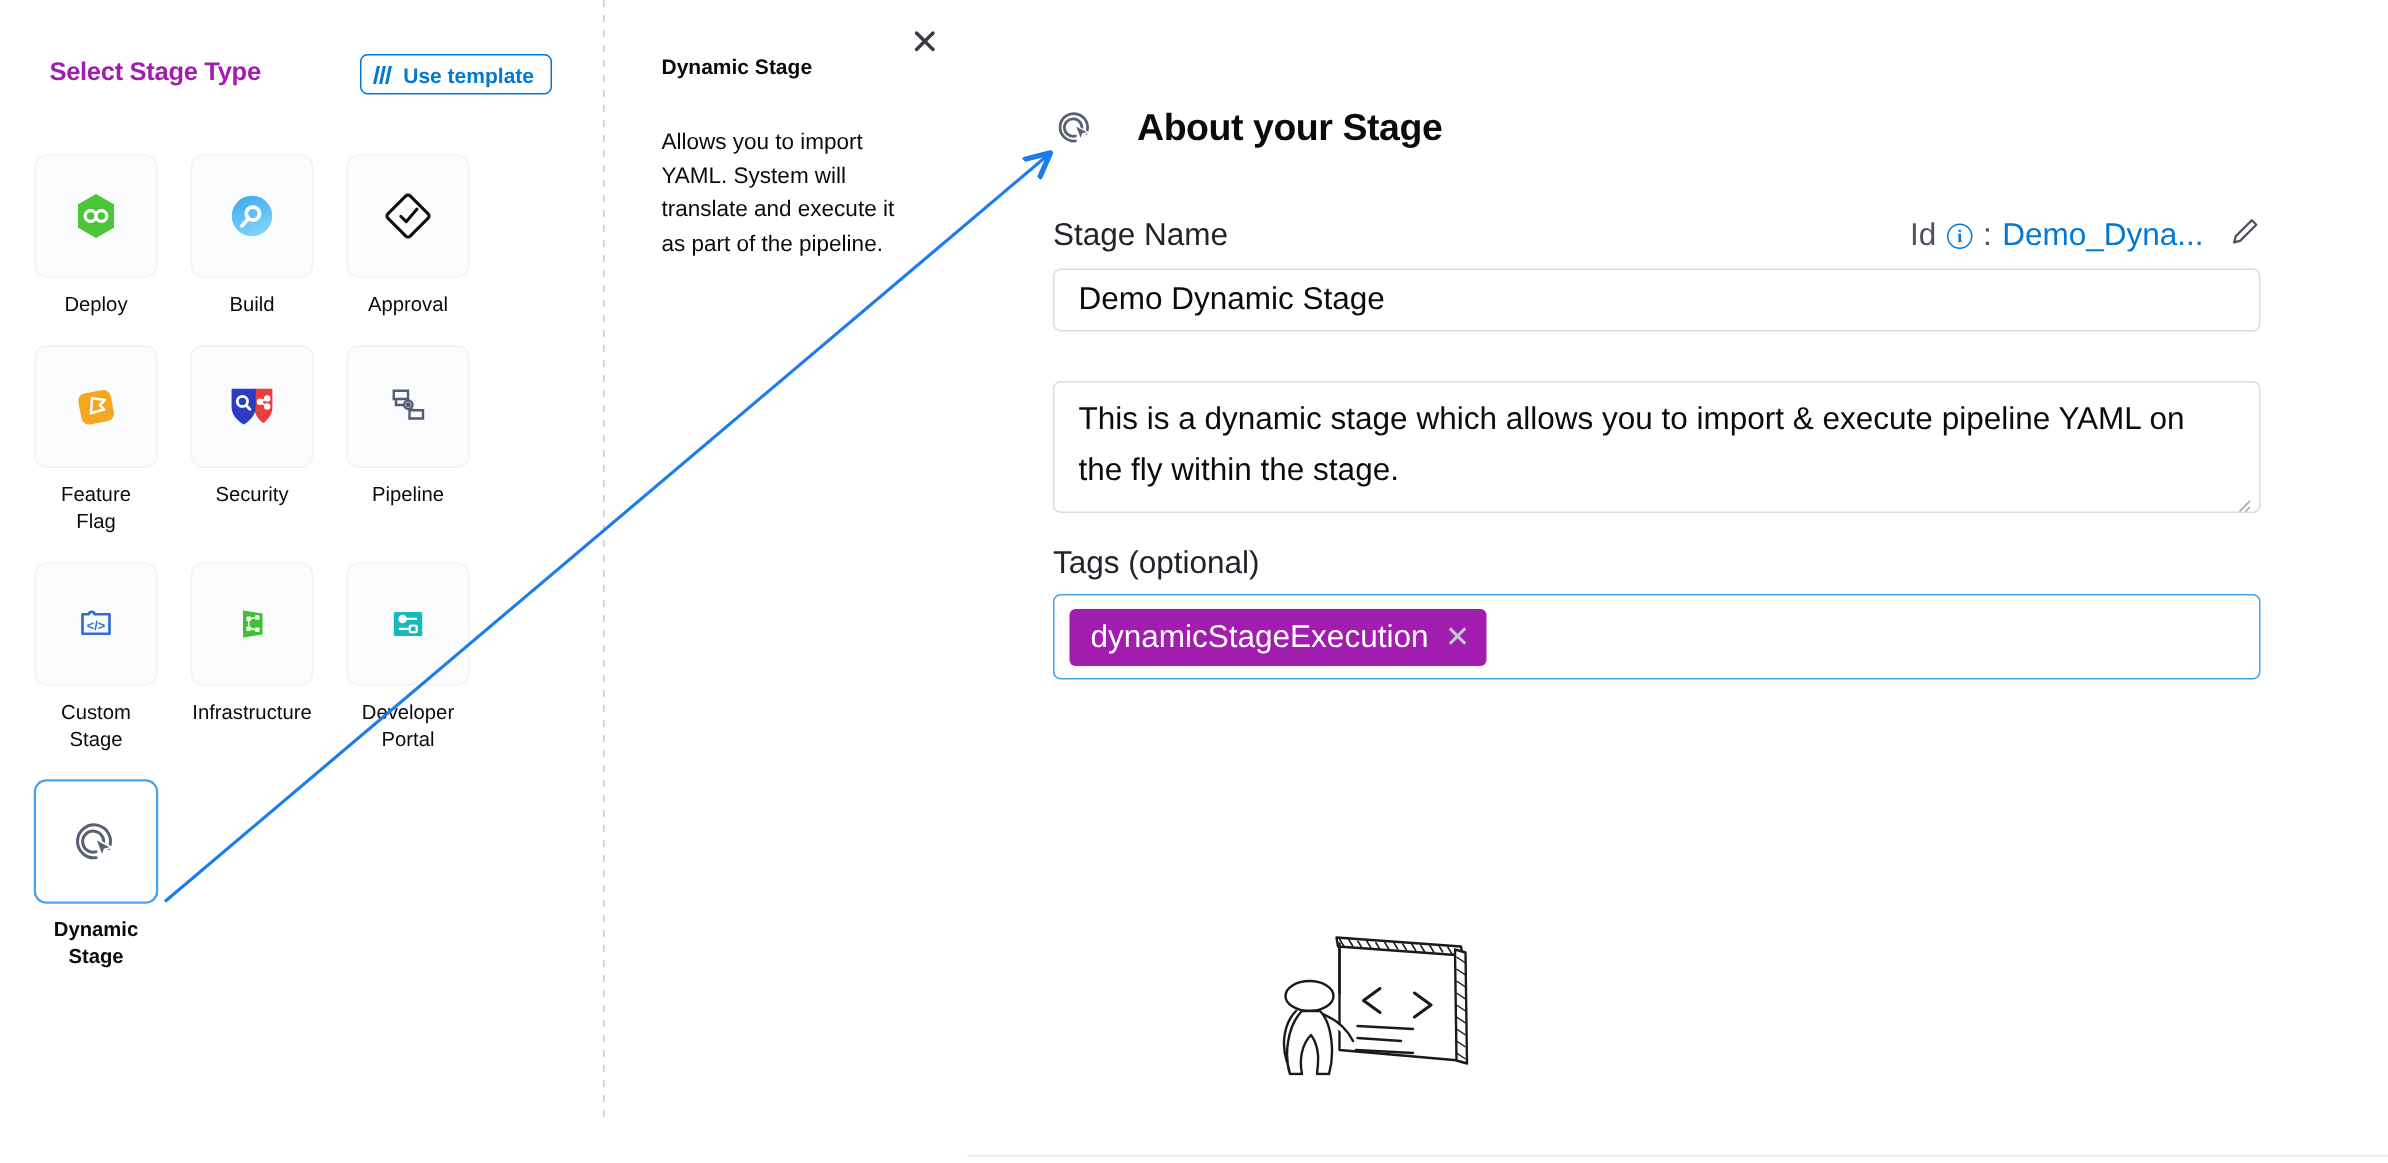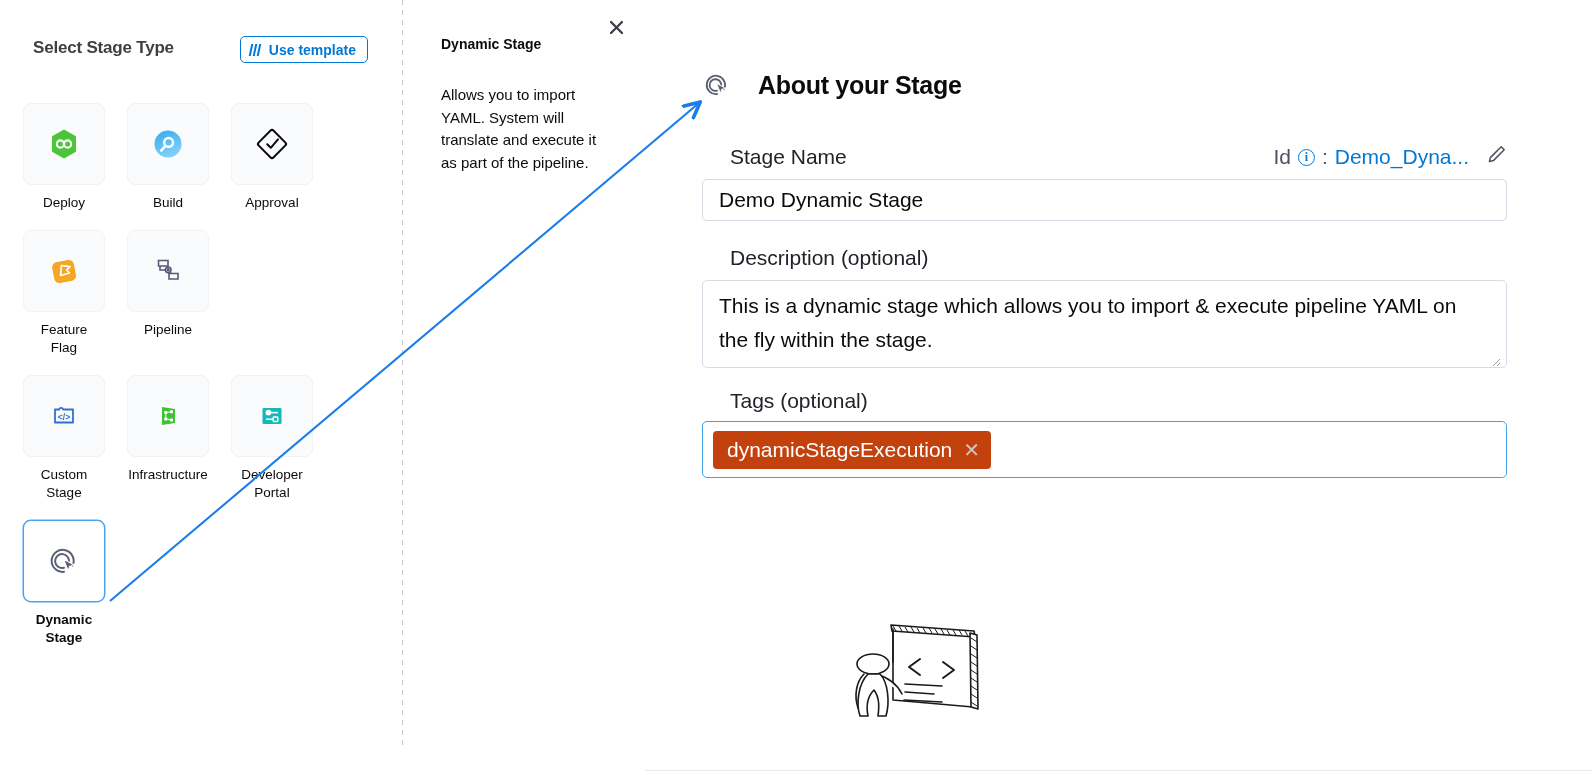--- a/index.html
+++ b/index.html
@@ -37,21 +37,21 @@
     position: absolute;
     left: 33px; top: 36px;
     width: 336px;
     height: 28px;
   }
   #select-stage-title {
     position: absolute;
     left: 0; top: 2px;
     font-size: 17px;
     font-weight: bold;
-    color: #404040;
+    color: #a21caf;
     letter-spacing: -0.2px;
   }
   #use-template-btn {
     position: absolute;
     right: 1px; top: 0;
     height: 27px;
     box-sizing: border-box;
     border: 1px solid #0278d5;
     border-radius: 5px;
     background: #ffffff;
@@ -192,21 +192,20 @@
   #form-area {
     position: absolute;
     left: 62px; top: 144px;
     width: 805px;
   }
   .field-label-row {
     display: flex;
     align-items: center;
     justify-content: space-between;
     height: 26px;
-    margin-left: 28px;
   }
   .field-label {
     font-size: 21px;
     color: #22222a;
   }
   #id-group {
     display: flex;
     align-items: center;
     gap: 7px;
     font-size: 21px;
@@ -277,21 +276,21 @@
     display: flex;
     align-items: center;
     padding: 0 10px;
     cursor: text;
   }
   .tag-chip {
     display: inline-flex;
     align-items: center;
     gap: 11px;
     height: 38px;
-    background: #c2410c;
+    background: #a21caf;
     border-radius: 4px;
     color: #ffffff;
     font-size: 21px;
     padding: 0 11px 0 14px;
   }
   .tag-x {
     color: #c3c8cd;
     font-size: 20px;
     line-height: 1;
     cursor: pointer;
@@ -390,20 +389,40 @@
       <div class="stage-cell">
         <div class="stage-tile">
           <svg width="34" height="34" viewBox="0 0 34 34">
             <rect x="6" y="7" width="22" height="21" rx="5" fill="#f5a623" transform="rotate(-11 17 17)"></rect>
             <path d="M13.6 21.5 L14.4 11.5 L23 12.6 L19.6 16 L22.4 19 Z" fill="none" stroke="#ffffff" stroke-width="1.7" stroke-linejoin="round"></path>
           </svg>
         </div>
         <div class="stage-label">Feature Flag</div>
       </div>
 
+      <div class="stage-cell">
+        <div class="stage-tile">
+          <svg width="34" height="30" viewBox="0 0 34 30">
+            <path d="M18.5 3.2 L30.6 3.2 L30.6 15.5 C30.6 21.6 25.6 25.4 24.5 26 C23.5 25.4 18.5 21.6 18.5 15.5 Z" fill="#e8413c"></path>
+            <g stroke="#ffffff" stroke-width="1.3" fill="#ffffff">
+              <circle cx="22.3" cy="11.8" r="1.5"></circle>
+              <circle cx="27.1" cy="9.6" r="1.5"></circle>
+              <circle cx="27.1" cy="15" r="1.5"></circle>
+              <line x1="22.3" y1="11.8" x2="27.1" y2="9.6"></line>
+              <line x1="22.3" y1="11.8" x2="27.1" y2="15"></line>
+            </g>
+            <path d="M3.4 3.2 L19.5 3.2 L19.5 15.5 C19.5 22 13.1 26.2 11.5 27 C9.8 26.2 3.4 22 3.4 15.5 Z" fill="#2b3bc4"></path>
+            <g fill="none" stroke="#ffffff" stroke-width="1.9" stroke-linecap="round">
+              <circle cx="10.6" cy="11.6" r="3.4"></circle>
+              <line x1="13.2" y1="14.3" x2="15.6" y2="16.8"></line>
+            </g>
+          </svg>
+        </div>
+        <div class="stage-label">Security</div>
+      </div>
 
       <div class="stage-cell">
         <div class="stage-tile">
           <svg width="30" height="30" viewBox="0 0 30 30">
             <g fill="none" stroke="#565a78" stroke-width="1.6">
               <path d="M5.5 4.5 H15 V10 H5.5 Z"></path>
               <path d="M16 17.5 H25 V23 H16 Z"></path>
               <circle cx="15.2" cy="13.8" r="2.8"></circle>
               <circle cx="15.2" cy="13.8" r="0.9" fill="#565a78"></circle>
               <path d="M7 10 V14 H12.4"></path>
@@ -575,23 +594,20 @@
               <path d="M15.2 2.8 L18.2 5.8 L7.4 16.6 L3.4 17.6 L4.4 13.6 Z"></path>
             </g>
           </svg>
         </span>
       </span>
     </div>
     <input class="text-input" type="text" value="Demo Dynamic Stage" style="">
 
     <div class="spacer-24"></div>
 
-    <div class="field-label-row">
-      <span class="field-label">Description (optional)</span>
-    </div>
     <div style="position:relative;">
       <textarea class="textarea-input" style="">This is a dynamic stage which allows you to import &amp; execute pipeline YAML on the fly within the stage.</textarea>
       <svg class="resize-grip" viewBox="0 0 9 9">
         <g stroke="#9aa0ad" stroke-width="1">
             <line x1="8" y1="1" x2="1" y2="8"></line>
             <line x1="8" y1="5" x2="5" y2="8"></line>
           </g>
       </svg>
     </div>
 

